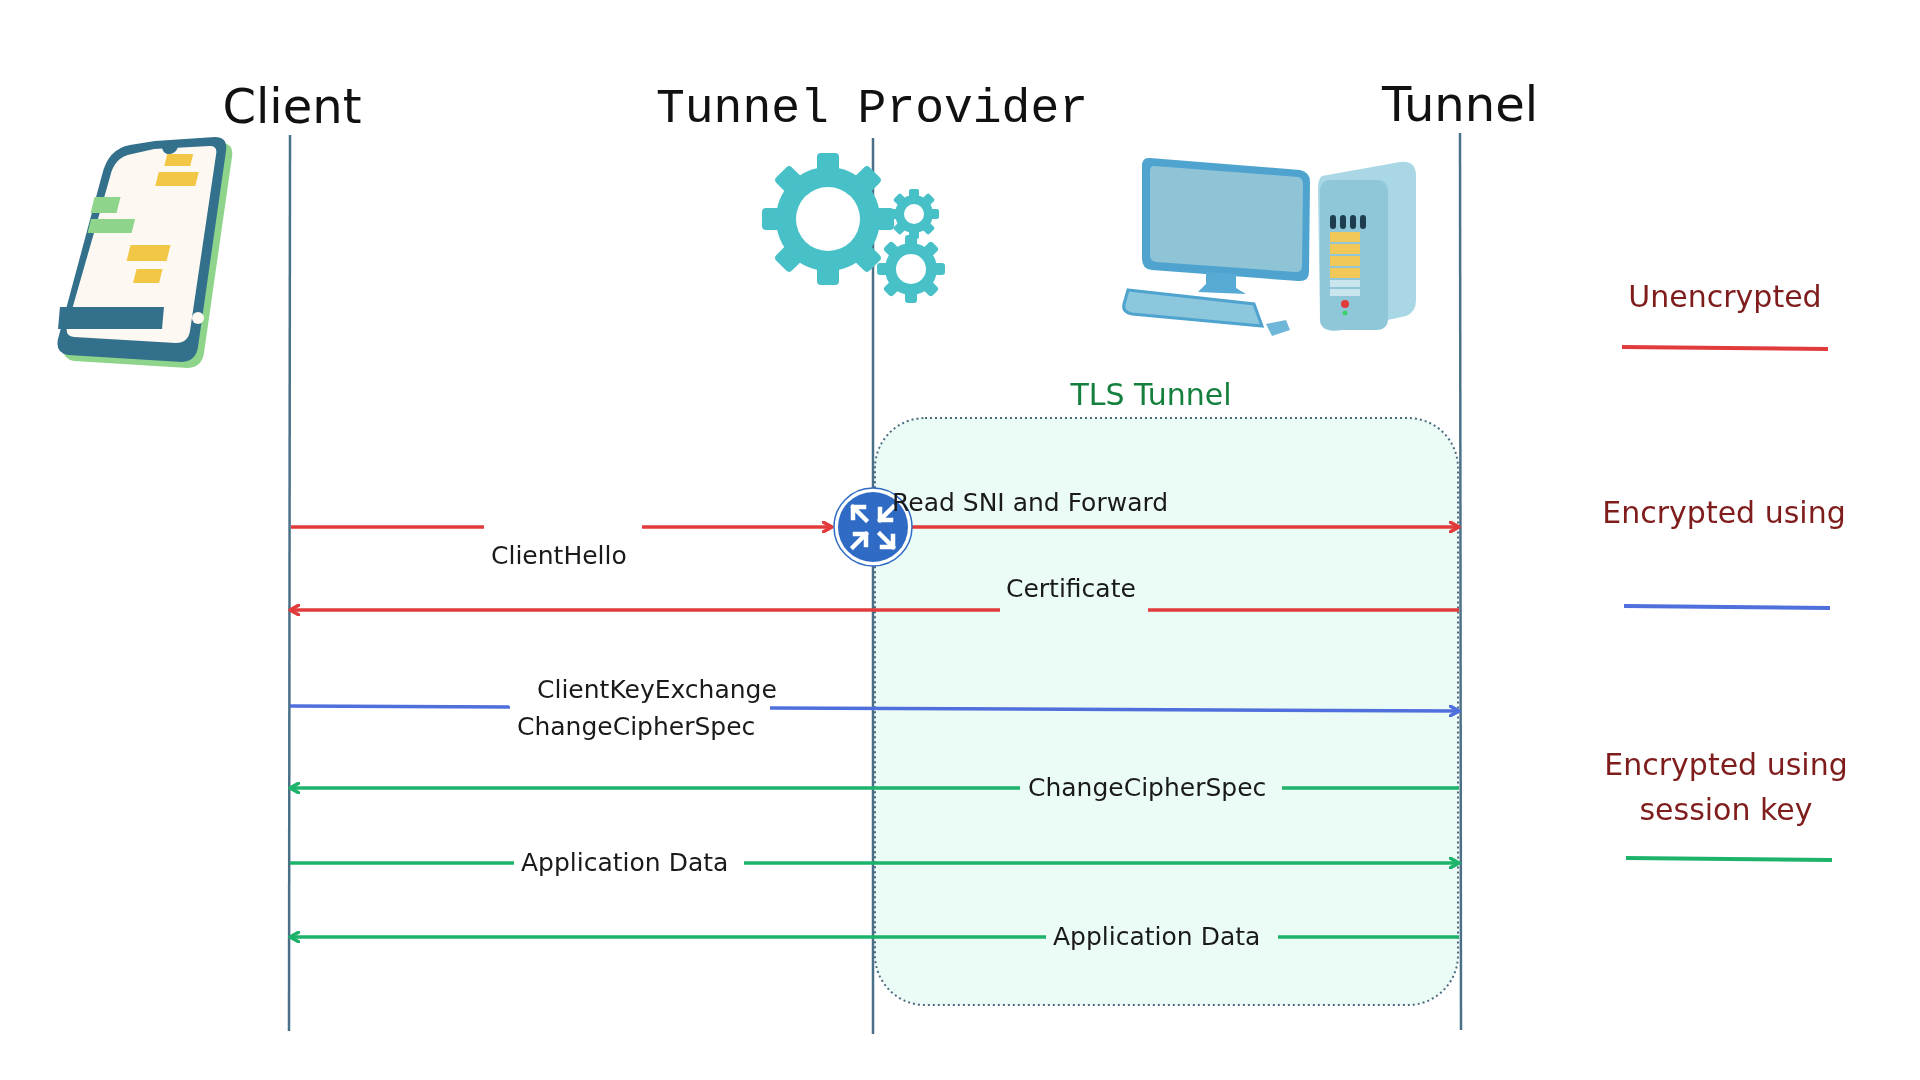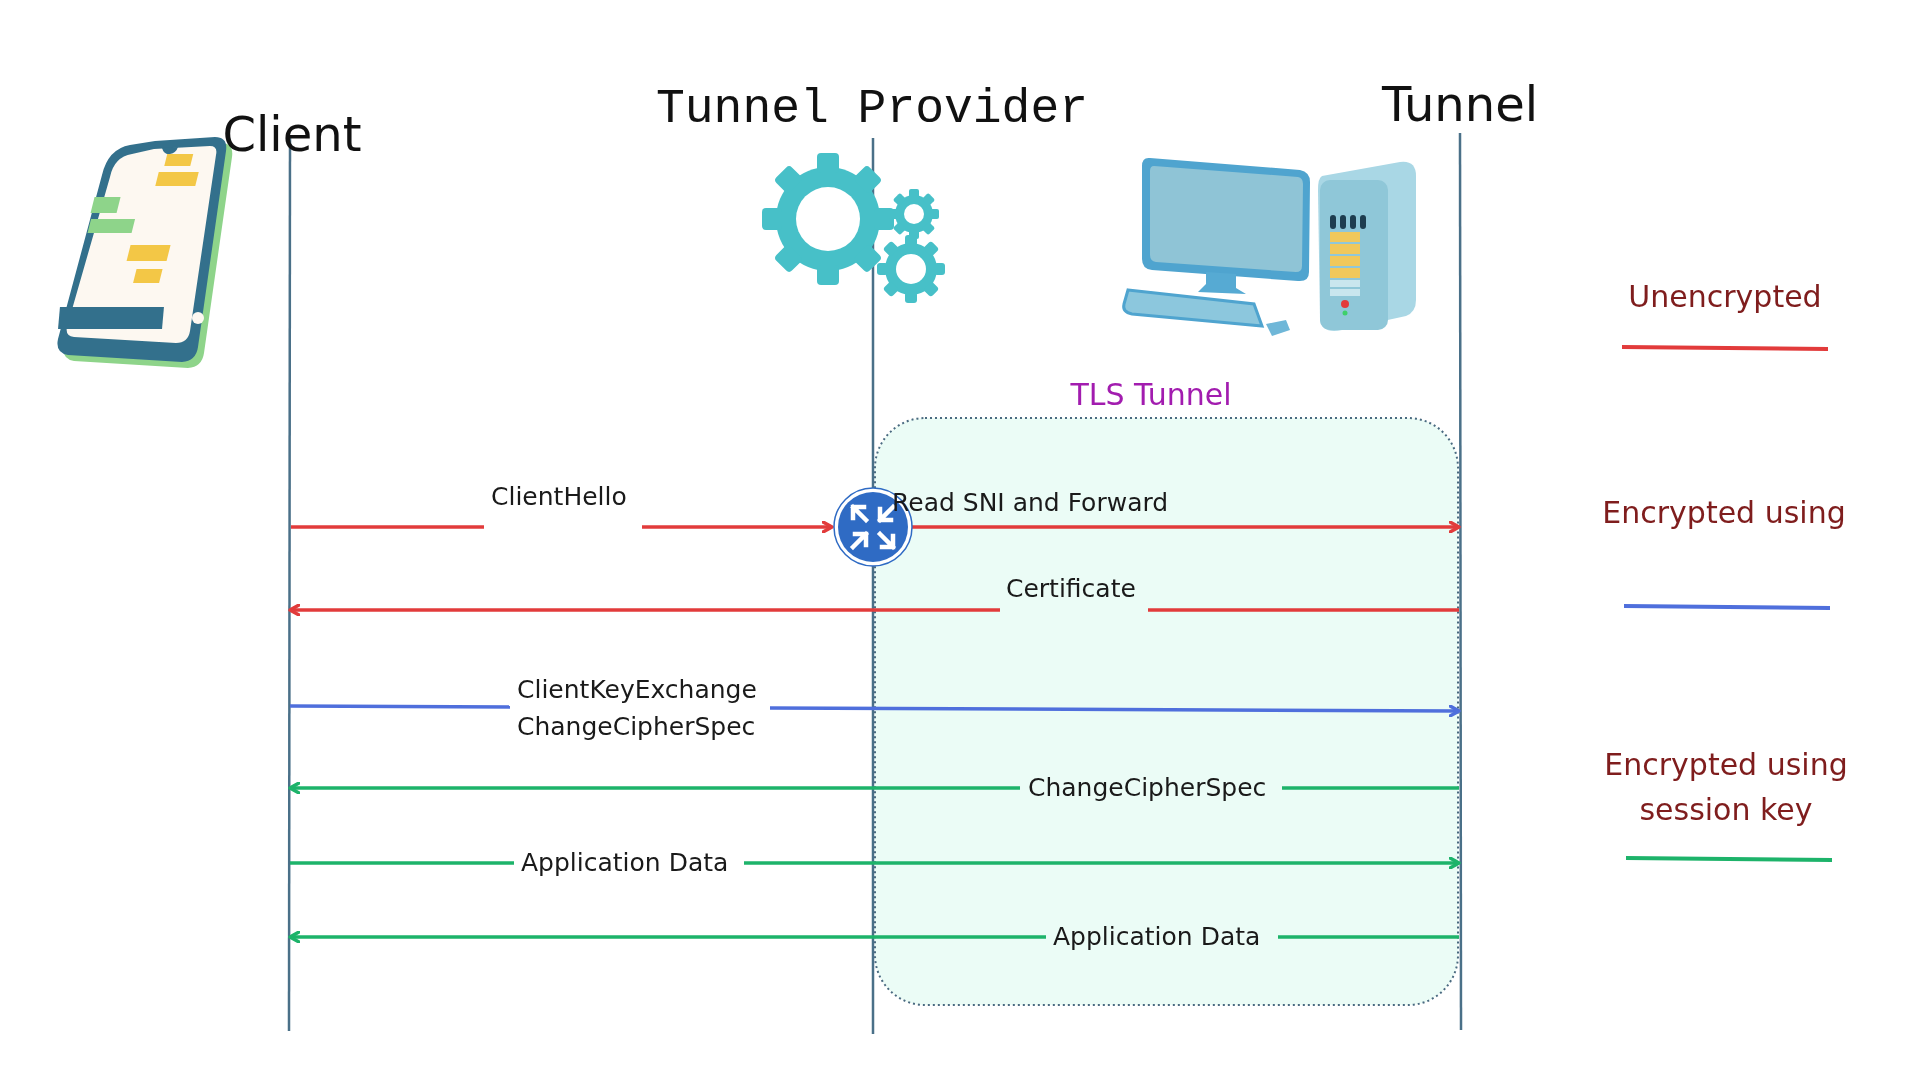--- a/index.html
+++ b/index.html
@@ -7,21 +7,21 @@
          font-family: "DejaVu Sans", sans-serif; color: #111; }
   #diagram { position: absolute; left: 0; top: 0; width: 1920px; height: 1080px; }
   .title { position: absolute; font-family: "DejaVu Sans", sans-serif; font-size: 48px;
            color: #111; white-space: nowrap; transform: translateX(-50%); }
   .msg-label { position: absolute; font-family: "DejaVu Sans", sans-serif; font-size: 25px;
                color: #1a1a1a; white-space: nowrap; background: transparent; line-height: 36px; }
   .legend-label { position: absolute; font-family: "DejaVu Sans", sans-serif; font-size: 30px;
                   color: #7f1d1d; text-align: center; width: 380px; line-height: 45px;
                   transform: translateX(-50%); }
   .tunnel-label { position: absolute; font-family: "DejaVu Sans", sans-serif; font-size: 30px;
-                  color: #a21caf; white-space: nowrap; transform: translateX(-50%); }
+                  color: #15803d; white-space: nowrap; transform: translateX(-50%); }
 </style>
 </head>
 <body>
 
 <svg id="diagram" width="1920" height="1080" viewBox="0 0 1920 1080" xmlns="http://www.w3.org/2000/svg">
   <defs>
     <marker id="arrow-red" markerWidth="12" markerHeight="12" refX="10" refY="6" orient="auto" markerUnits="userSpaceOnUse">
       <path d="M1,1 L10,6 L1,11" fill="none" stroke="#e23b3b" stroke-width="3.5" stroke-linecap="round" stroke-linejoin="round"></path>
     </marker>
     <marker id="arrow-blue" markerWidth="12" markerHeight="12" refX="10" refY="6" orient="auto" markerUnits="userSpaceOnUse">
@@ -145,30 +145,30 @@
       <path d="M-7,7 L-20,20 M-7,7 L-7,18 M-7,7 L-18,7"></path>
       <path d="M20,20 L7,7 M20,20 L20,9 M20,20 L9,20"></path>
     </g>
   </g>
 
   <line x1="1622" y1="347" x2="1828" y2="349" stroke="#e23b3b" stroke-width="4"></line>
   <line x1="1624" y1="606" x2="1830" y2="608" stroke="#4f6fdc" stroke-width="4"></line>
   <line x1="1626" y1="858" x2="1832" y2="860" stroke="#1db36a" stroke-width="4"></line>
 </svg>
 
-<div class="title" style="left:292px; top:78px;margin-top:28px;">Client</div>
+<div class="title" style="left:292px; top:78px;">Client</div>
 <div class="title" style="left:872px; top:82px;font-family:Liberation Mono, monospace;">Tunnel Provider</div>
 <div class="title" style="left:1460px; top:76px;">Tunnel</div>
 
 <div class="tunnel-label" style="left:1151px; top:377px;">TLS Tunnel</div>
 
-<div class="msg-label" style="left:491px; top:479px;">ClientHello</div>
+<div class="msg-label" style="left:491px; top:538px;">ClientHello</div>
 <div class="msg-label" style="left:892px; top:485px;">Read SNI and Forward</div>
 <div class="msg-label" style="left:1006px; top:571px;">Certificate</div>
-<div class="msg-label" style="left:517px; top:672px;">ClientKeyExchange</div>
+<div class="msg-label" style="left:537px; top:672px;">ClientKeyExchange</div>
 <div class="msg-label" style="left:517px; top:709px;">ChangeCipherSpec</div>
 <div class="msg-label" style="left:1028px; top:770px;">ChangeCipherSpec</div>
 <div class="msg-label" style="left:521px; top:845px;">Application Data</div>
 <div class="msg-label" style="left:1053px; top:919px;">Application Data</div>
 
 <div class="legend-label" style="left:1725px; top:274px;">
   <span>Unencrypted</span>
 </div>
 <div class="legend-label" style="left:1724px; top:490px;">
   <div>Encrypted using</div>

